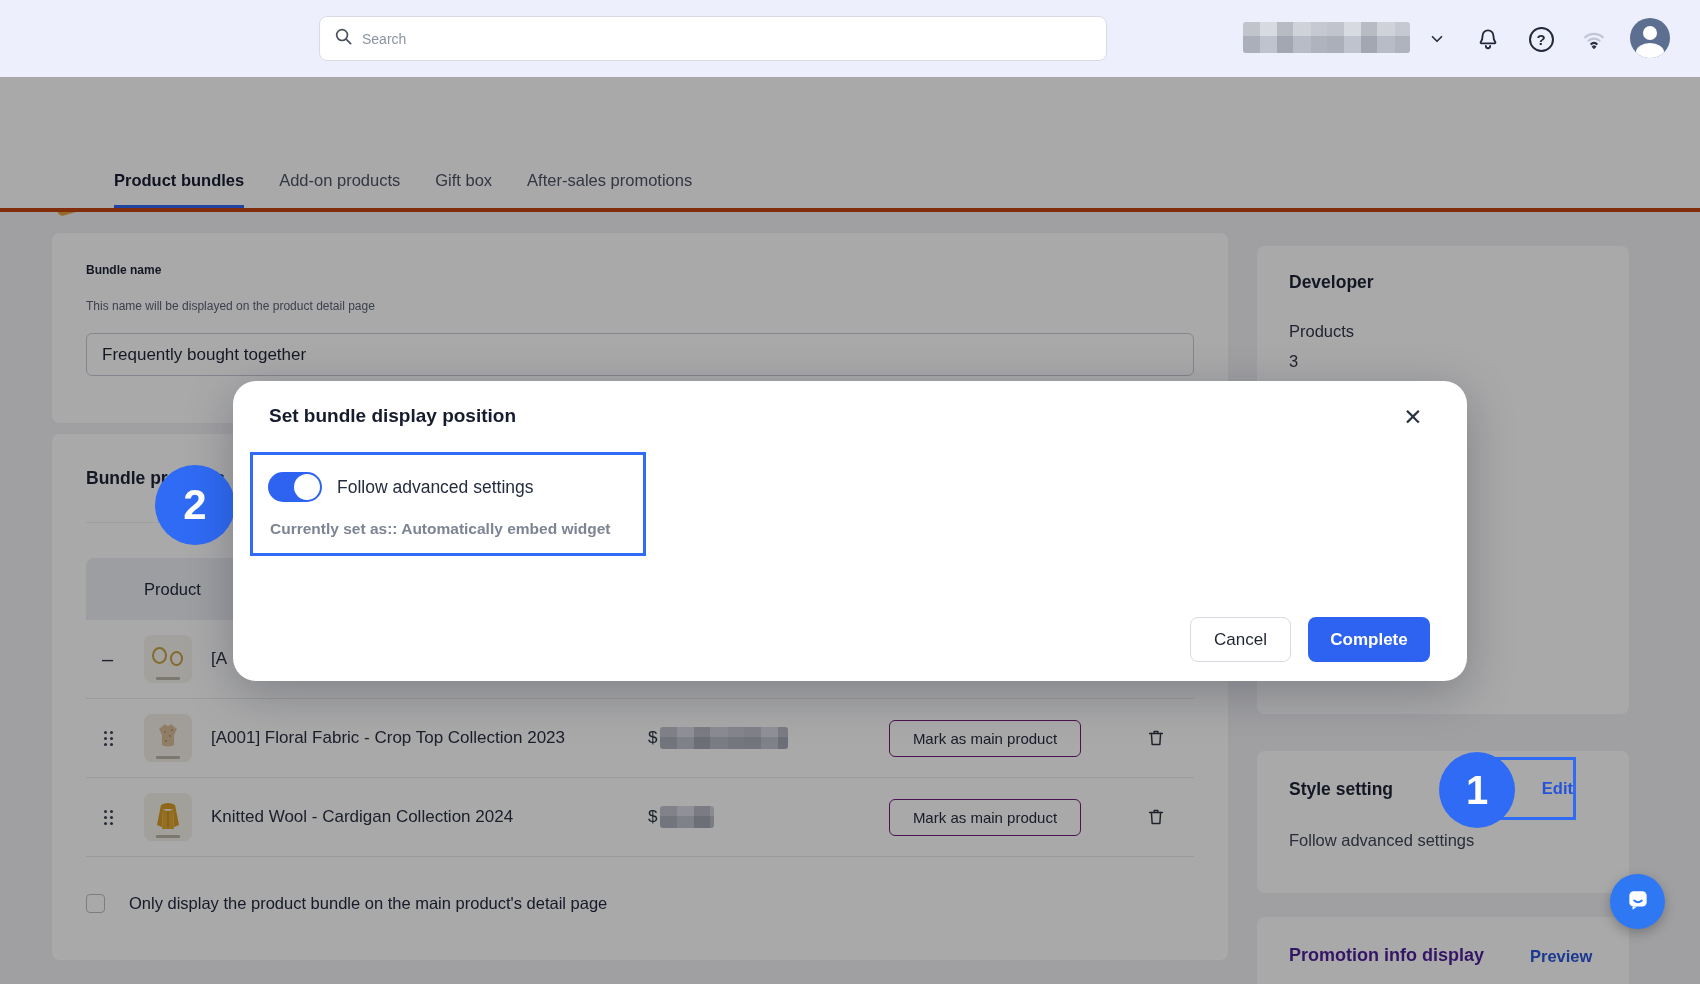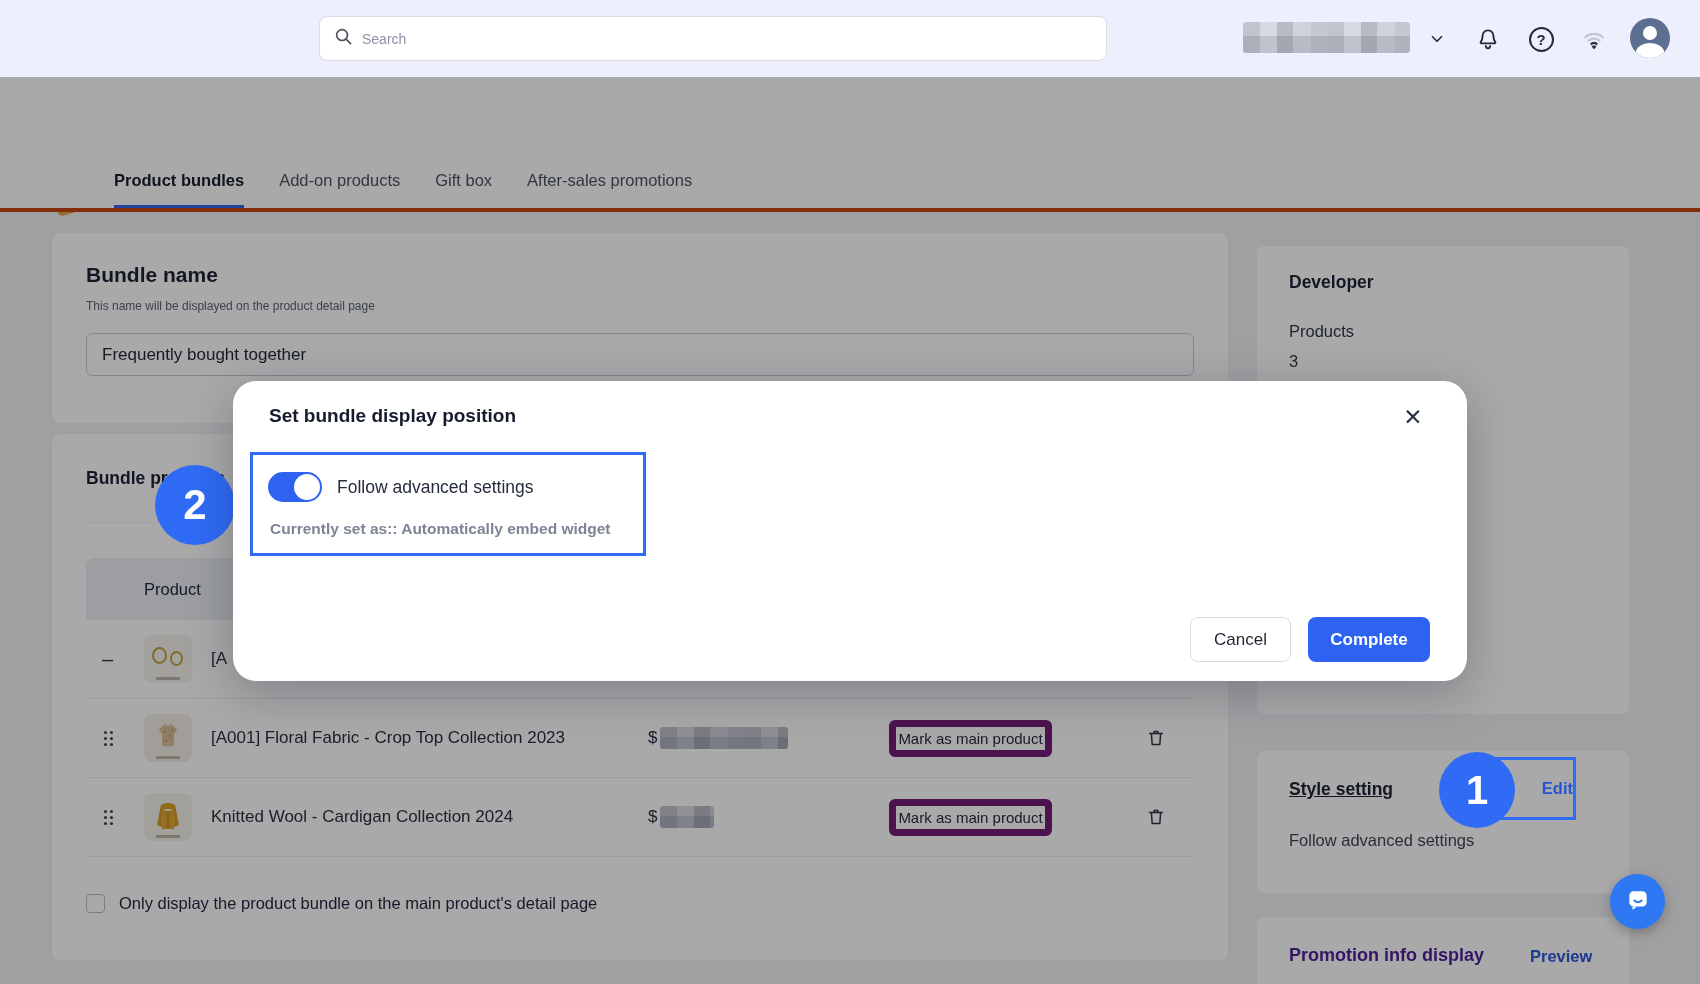--- a/index.html
+++ b/index.html
@@ -36,21 +36,21 @@
   .dev-label { position:absolute; right:66px; top:108px; font-size:16px; color:#3d4557; }
 
   
   .tabs { position:absolute; left:0; top:158px; width:1700px; height:54px; background:#fff; border-bottom:4px solid #c2410c; display:flex; align-items:stretch; padding-left:114px; gap:35px; }
   .tab { display:flex; align-items:center; font-size:16.5px; color:#49505f; cursor:pointer; border-bottom:3px solid transparent; padding-bottom:2px; }
   .tab.active { color:#14192c; font-weight:700; border-bottom-color:#2e63f2; }
 
   
   .card { position:absolute; background:#fff; border-radius:8px; }
   .card-bundle-name { left:52px; top:233px; width:1176px; height:190px; }
-  .cbn-title { position:absolute; left:34px; top:30px; font-size:21px; font-weight:700; color:#1a2030; }
+  .cbn-title { position:absolute; left:34px; top:30px; font-size:12px; font-weight:700; color:#1a2030; }
   .cbn-desc { position:absolute; left:34px; top:66px; font-size:12px; color:#586070; }
   .cbn-input { position:absolute; left:34px; top:100px; width:1108px; height:43px; border:1px solid #c7cad3; border-radius:6px; font-size:17px; color:#1d2331; padding:0 15px; font-family:"Liberation Sans", sans-serif; background:#fff; }
 
   .card-bundle-products { left:52px; top:434px; width:1176px; height:526px; }
   .cbp-title { position:absolute; left:34px; top:34px; font-size:17.5px; font-weight:700; color:#1a2030; }
   .cbp-divider { position:absolute; left:34px; top:88px; width:1108px; border-top:1px solid #eef0f3; }
 
   .table { position:absolute; left:34px; top:124px; width:1108px; }
   .t-head { height:62px; background:#eceef1; border-radius:8px 8px 0 0; display:flex; align-items:center; }
   .t-head .col-product { margin-left:58px; font-size:16.5px; color:#20263a; font-weight:500; }
@@ -64,36 +64,36 @@
   .thumb-earrings { background:#f6f3ec; }
   .ear { position:absolute; border:2.5px solid #c59e3f; border-radius:50%; }
   .ear1 { width:15px; height:17px; left:8px; top:12px; }
   .ear2 { width:13px; height:15px; left:26px; top:16px; }
   .thumb-top { background:#f3efe7; }
   .thumb-cardigan { background:#f4f1e9; }
   .p-name { position:absolute; left:125px; font-size:17px; color:#272d3d; }
   .p-price { position:absolute; left:562px; font-size:17px; color:#272d3d; display:flex; align-items:center; gap:3px; }
   .price-blur { height:22px; }
   .blur-w { width:128px; } .blur-n { width:54px; }
-  .mark-main-btn { position:absolute; left:803px; width:163px; height:37px; background:#fff; border:7px solid #701a75; border-radius:6px; font-size:15px; color:#23293a; display:flex; align-items:center; justify-content:center; cursor:pointer; }
+  .mark-main-btn { position:absolute; left:803px; width:192px; height:37px; background:#fff; border:1px solid #701a75; border-radius:6px; font-size:15px; color:#23293a; display:flex; align-items:center; justify-content:center; cursor:pointer; }
   .trash-btn { position:absolute; left:1057px; width:26px; height:26px; display:flex; align-items:center; justify-content:center; cursor:pointer; }
 
-  .checkbox-row { position:absolute; left:34px; top:460px; display:flex; align-items:center; gap:14px; }
+  .checkbox-row { position:absolute; left:34px; top:460px; display:flex; align-items:center; gap:24px; }
   .checkbox { width:19px; height:19px; border:1.5px solid #b7bcc7; border-radius:4px; background:#fff; }
   .checkbox-label { font-size:16.5px; color:#21273a; }
 
   
   .card-overview { left:1257px; top:246px; width:372px; height:468px; }
   .ov-title { position:absolute; left:32px; top:26px; font-size:17.5px; font-weight:700; color:#1a2030; }
   .ov-label { position:absolute; left:32px; top:76px; font-size:16.5px; font-weight:500; color:#2d3445; }
   .ov-value { position:absolute; left:32px; top:106px; font-size:16.5px; color:#2d3445; }
   .ov-fragment { position:absolute; left:56px; top:396px; font-size:18px; font-weight:600; color:#353c4c; z-index:10; }
 
   .card-style { left:1257px; top:751px; width:372px; height:142px; }
-  .ss-title { position:absolute; left:32px; top:28px; font-size:17.5px; font-weight:700; color:#1a2030;text-decoration:underline; }
+  .ss-title { position:absolute; left:32px; top:28px; font-size:17.5px; font-weight:700; color:#1a2030; }
   .ss-value { position:absolute; left:32px; top:80px; font-size:16.5px; color:#3b4353; }
   .edit-box { position:absolute; left:1469px; top:757px; width:107px; height:63px; border:3px solid #2f6bf5; z-index:120; display:flex; align-items:center; justify-content:flex-end; }
   .edit-link { font-size:16.5px; font-weight:600; color:#2553d8; cursor:pointer; }
 
   .card-promo { left:1257px; top:917px; width:372px; height:120px; }
   .pr-title { position:absolute; left:32px; top:28px; font-size:18px; font-weight:700; color:#4c1d95; }
   .pr-link { position:absolute; left:273px; top:30px; font-size:16.5px; font-weight:600; color:#2553d8; cursor:pointer; }
 
   
   .dim { position:absolute; left:0; top:77px; width:1700px; height:907px; background:rgba(8,9,12,0.35); z-index:50; }

